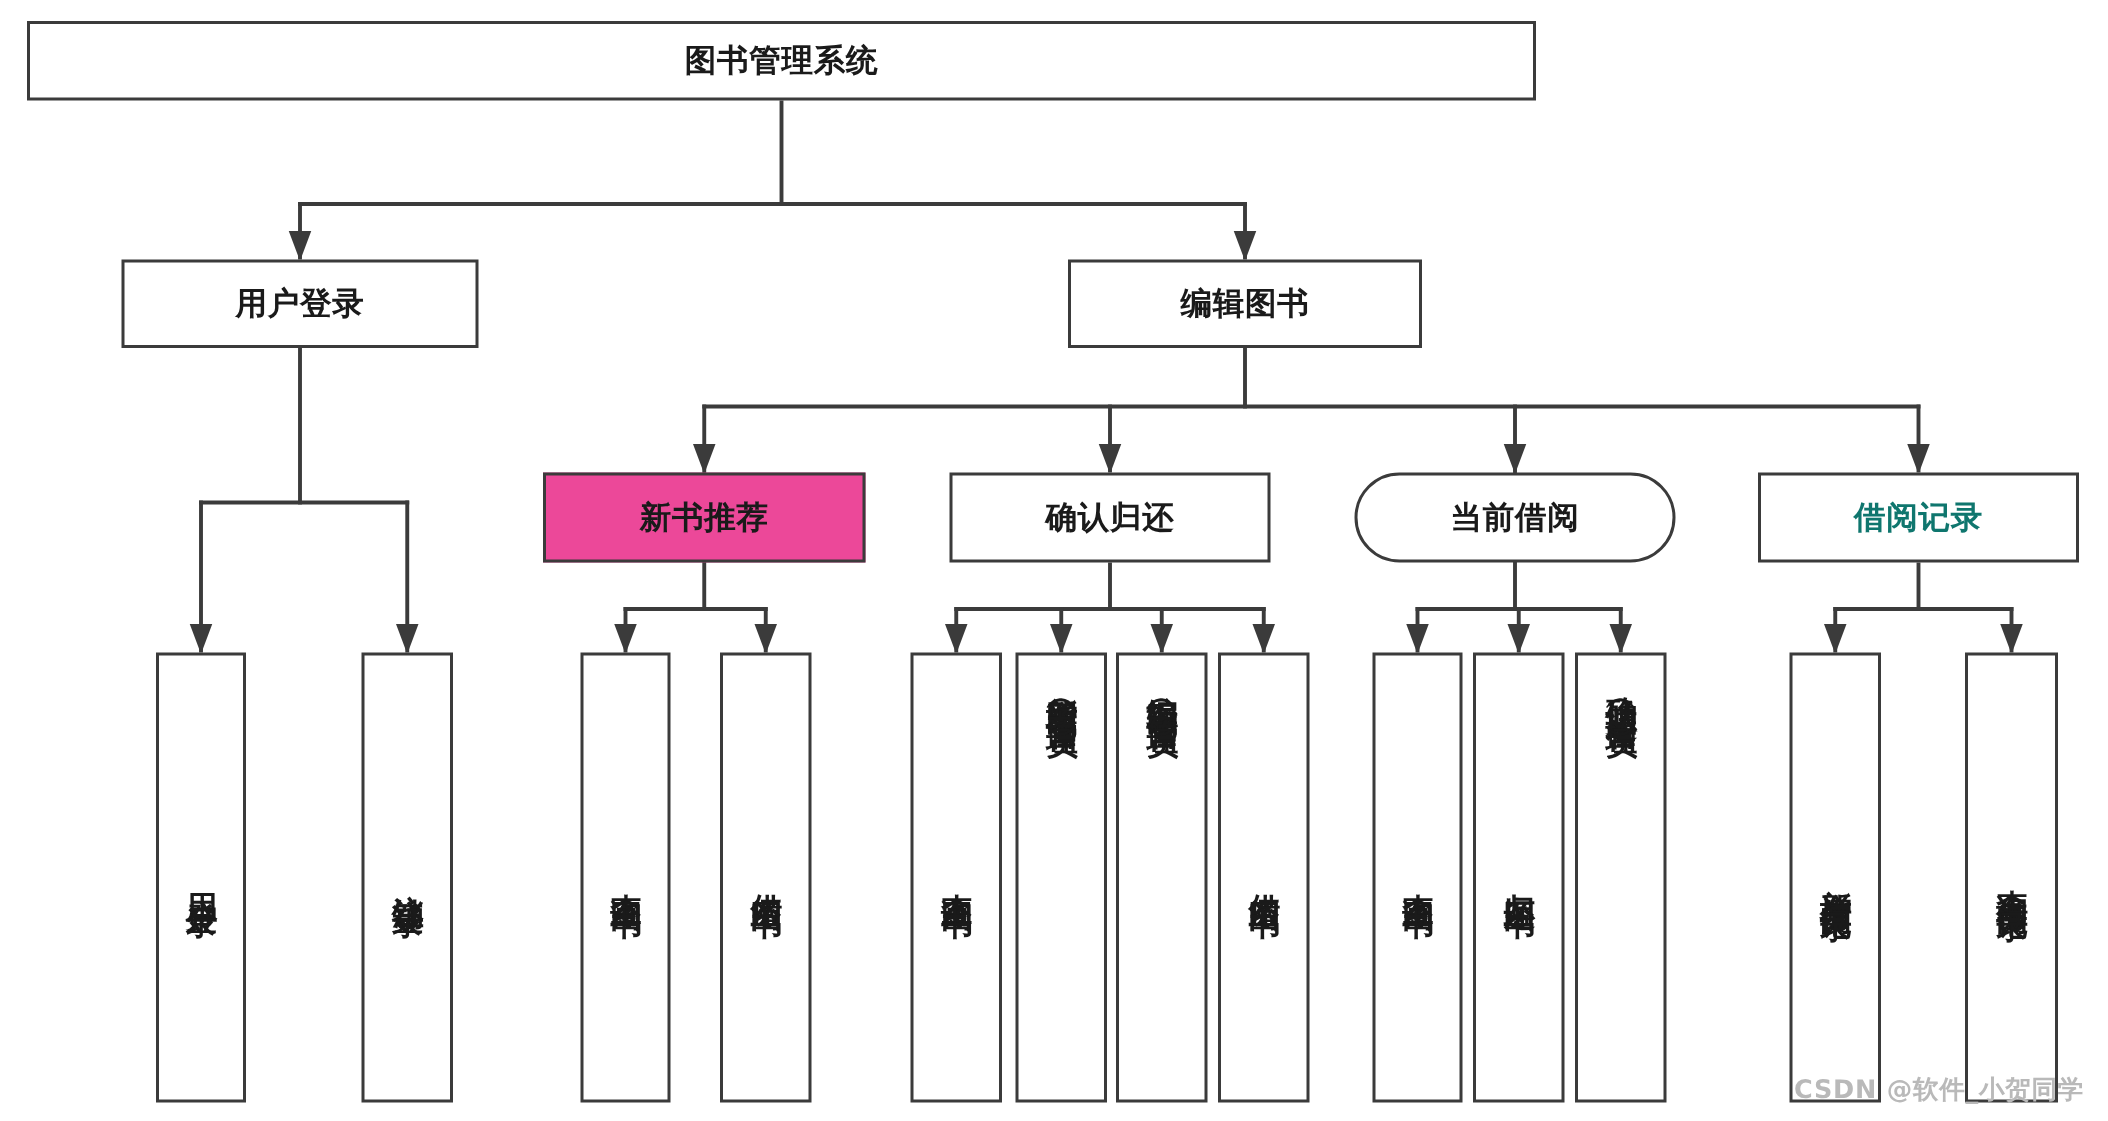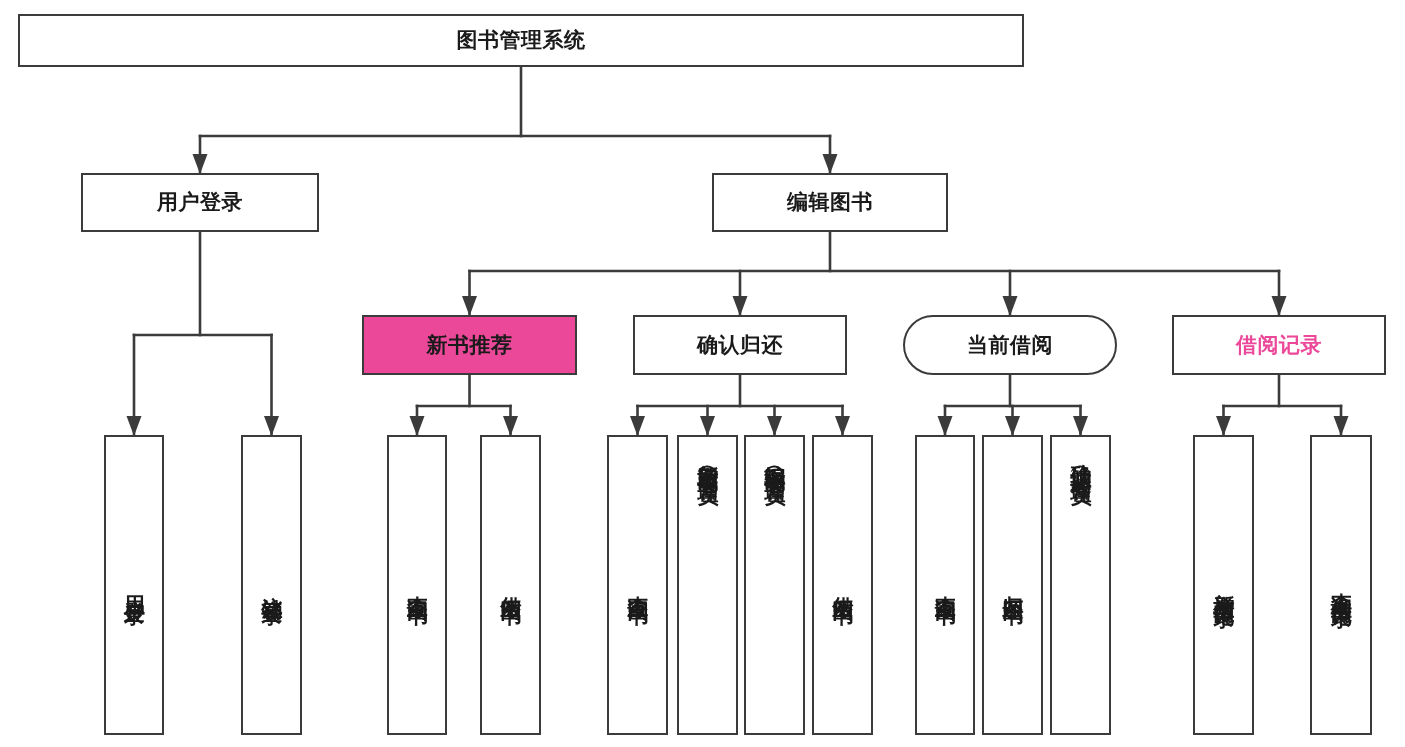--- a/index.html
+++ b/index.html
@@ -136,21 +136,21 @@
       <div class="node-box" style="left: 362px; top: 315px; width: 215px; height: 60px; border-color: rgb(59, 59, 59); background: #ec4899;">
         <span class="node-label" style="color: rgb(26, 26, 26);">新书推荐</span>
       </div>
       <div class="node-box" style="left: 633px; top: 315px; width: 214px; height: 60px; border-color: rgb(59, 59, 59); background: rgb(255, 255, 255);">
         <span class="node-label" style="color: rgb(26, 26, 26);">确认归还</span>
       </div>
       <div class="node-box" style="left: 903px; top: 315px; width: 214px; height: 60px; border-color: rgb(59, 59, 59); background: rgb(255, 255, 255); border-radius: 30px;">
         <span class="node-label" style="color: rgb(26, 26, 26);">当前借阅</span>
       </div>
       <div class="node-box" style="left: 1172px; top: 315px; width: 214px; height: 60px; border-color: rgb(59, 59, 59); background: rgb(255, 255, 255);">
-        <span class="node-label" style="color: #ec4899;">借阅记录</span>
+        <span class="node-label" style="color: #0f766e;">借阅记录</span>
       </div>
       <div class="node-box vertical mid-anchor" style="left: 104px; top: 435px; width: 60px; height: 300px; border-color: rgb(59, 59, 59); background: rgb(255, 255, 255);">
         <span class="node-label" style="color: rgb(26, 26, 26);">用户登录</span>
       </div>
       <div class="node-box vertical mid-anchor" style="left: 241px; top: 435px; width: 61px; height: 300px; border-color: rgb(59, 59, 59); background: rgb(255, 255, 255);">
         <span class="node-label" style="color: rgb(26, 26, 26);">注销登录</span>
       </div>
       <div class="node-box vertical mid-anchor" style="left: 387px; top: 435px; width: 60px; height: 300px; border-color: rgb(59, 59, 59); background: rgb(255, 255, 255);">
         <span class="node-label" style="color: rgb(26, 26, 26);">查询图书</span>
       </div>
@@ -178,13 +178,14 @@
       <div class="node-box vertical" style="left: 1050px; top: 435px; width: 61px; height: 300px; border-color: rgb(59, 59, 59); background: rgb(255, 255, 255);">
         <span class="node-label" style="color: rgb(26, 26, 26);">确认归还（管理员）</span>
       </div>
       <div class="node-box vertical mid-anchor" style="left: 1193px; top: 435px; width: 61px; height: 300px; border-color: rgb(59, 59, 59); background: rgb(255, 255, 255);">
         <span class="node-label" style="color: rgb(26, 26, 26);">新增借阅记录</span>
       </div>
       <div class="node-box vertical mid-anchor" style="left: 1310px; top: 435px; width: 62px; height: 300px; border-color: rgb(59, 59, 59); background: rgb(255, 255, 255);">
         <span class="node-label" style="color: rgb(26, 26, 26);">查询借阅记录</span>
       </div>
     </div>
+  <div class="watermark" style="left: 1196px; top: 715px;">CSDN @软件_小贺同学</div>
 </div>
 
 </body></html>

